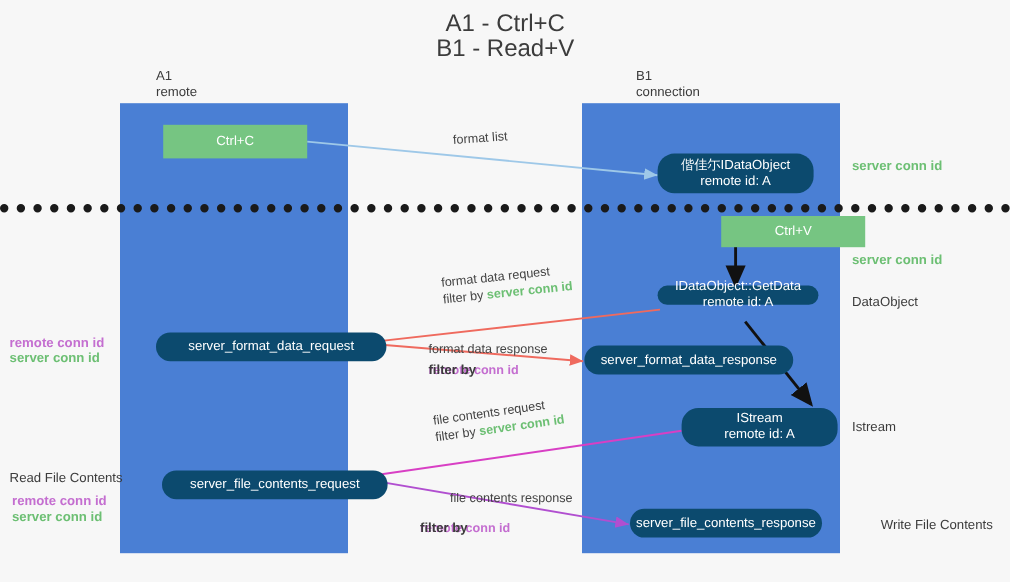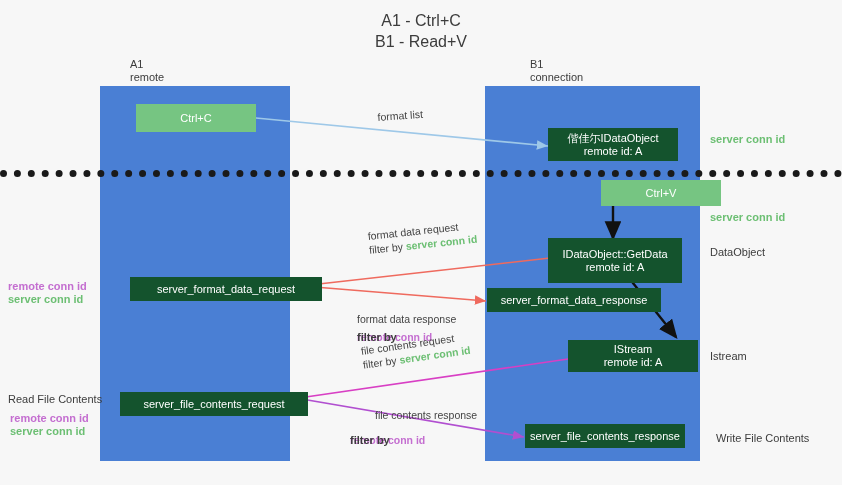--- a/index.html
+++ b/index.html
@@ -7,33 +7,33 @@
     width:842px;height:485px;
     background:#f7f7f7;
     font-family:"Liberation Sans","DejaVu Sans",sans-serif;
     position:relative;overflow:hidden;
     color:#404040;
   }
   #stage{position:absolute;inset:0;}
   svg.layer{position:absolute;left:0;top:0;width:842px;height:485px;pointer-events:none;}
   .title{
     position:absolute;left:0;top:10px;width:842px;text-align:center;
-    font-size:16px;line-height:21px;color:#3c3c3c;
+    font-size:20px;line-height:21px;color:#3c3c3c;
   }
   .lane{position:absolute;background:#4a7fd4;}
   .lane-head{
     position:absolute;text-align:left;font-size:11px;line-height:13px;color:#3c3c3c;
   }
   .node{
     position:absolute;box-sizing:border-box;
     display:flex;flex-direction:column;align-items:center;justify-content:center;
     text-align:center;color:#ffffff;font-size:11px;line-height:13px;
   }
   .node.green{background:#76c582;}
-  .node.orange{background:#14532d;}
+  .node.orange{background:#0c4a6e;border-radius:14px;}
   .node .l2{font-size:11px;}
   .side{
     position:absolute;font-size:11px;line-height:14px;color:#3c3c3c;
   }
   .c-green{color:#6cbf73;font-weight:bold;}
   .c-magenta{color:#c46ed0;font-weight:bold;}
   .side.bold{font-weight:bold;}
   .edgelab{
     position:absolute;font-size:10.5px;line-height:14px;color:#444;white-space:nowrap;
   }
@@ -105,58 +105,58 @@
 
   <div class="node orange" style="left:548px;top:128px;width:130px;height:33px;">
     <span>偕佳尓IDataObject</span>
     <span class="l2">remote id: A</span>
   </div>
 
   <div class="node green" style="left:553px;top:180px;width:120px;height:26px;margin-left:48px;">
     <span>Ctrl+V</span>
   </div>
 
-  <div class="node orange" style="left:548px;top:238px;width:134px;height:45px;">
+  <div class="node orange" style="left:548px;top:238px;width:134px;height:16px;">
     <span>IDataObject::GetData</span>
     <span class="l2">remote id: A</span>
   </div>
 
   <div class="node orange" style="left:568px;top:340px;width:130px;height:32px;">
     <span>IStream</span>
     <span class="l2">remote id: A</span>
   </div>
 
   <div class="node orange" style="left:130px;top:277px;width:192px;height:24px;">
     <span>server_format_data_request</span>
   </div>
 
   <div class="node orange" style="left:487px;top:288px;width:174px;height:24px;">
     <span>server_format_data_response</span>
   </div>
 
-  <div class="node orange" style="left:120px;top:392px;width:188px;height:24px;">
+  <div class="node orange" style="left:135px;top:392px;width:188px;height:24px;">
     <span>server_file_contents_request</span>
   </div>
 
   <div class="node orange" style="left:525px;top:424px;width:160px;height:24px;">
     <span>server_file_contents_response</span>
   </div>
 
   <div class="edgelab rot" style="left:377px;top:110px;transform:rotate(-4deg);">
     <span>format list</span>
   </div>
 
   <div class="edgelab rot" style="left:367px;top:229px;transform:rotate(-6deg);">
     <div>format data request</div>
     <div>
       <span>filter by </span><span class="c-green">server conn id</span>
     </div>
   </div>
 
-  <div class="edgelab" style="left:357px;top:284px;margin-top:28px;">
+  <div class="edgelab" style="left:357px;top:284px;">
     <div>format data response</div>
     <div style="margin-top:4px;">
       <span class="side bold">filter by </span><span class="c-magenta">remote conn id</span>
     </div>
   </div>
 
   <div class="edgelab rot" style="left:360px;top:344px;transform:rotate(-8deg);">
     <div>file contents request</div>
     <div>
       <span>filter by </span><span class="c-green">server conn id</span>
@@ -167,21 +167,21 @@
     <div>file contents response</div>
   </div>
   <div class="edgelab" style="left:350px;top:433px;">
     <span class="side bold">filter by </span><span class="c-magenta">remote conn id</span>
   </div>
 
   <div class="side c-green" style="left:710px;top:132px;">server conn id</div>
   <div class="side c-green" style="left:710px;top:210px;">server conn id</div>
   <div class="side" style="left:710px;top:245px;">DataObject</div>
   <div class="side" style="left:710px;top:349px;">Istream</div>
-  <div class="side" style="left:716px;top:431px;">Write File Contents</div>
+  <div class="side" style="left:734px;top:431px;">Write File Contents</div>
 
   <div class="side c-magenta" style="left:8px;top:279px;">remote conn id</div>
   <div class="side c-green" style="left:8px;top:292px;">server conn id</div>
 
   <div class="side" style="left:8px;top:392px;">Read File Contents</div>
   <div class="side c-magenta" style="left:10px;top:411px;">remote conn id</div>
   <div class="side c-green" style="left:10px;top:424px;">server conn id</div>
 
 </div>
 

